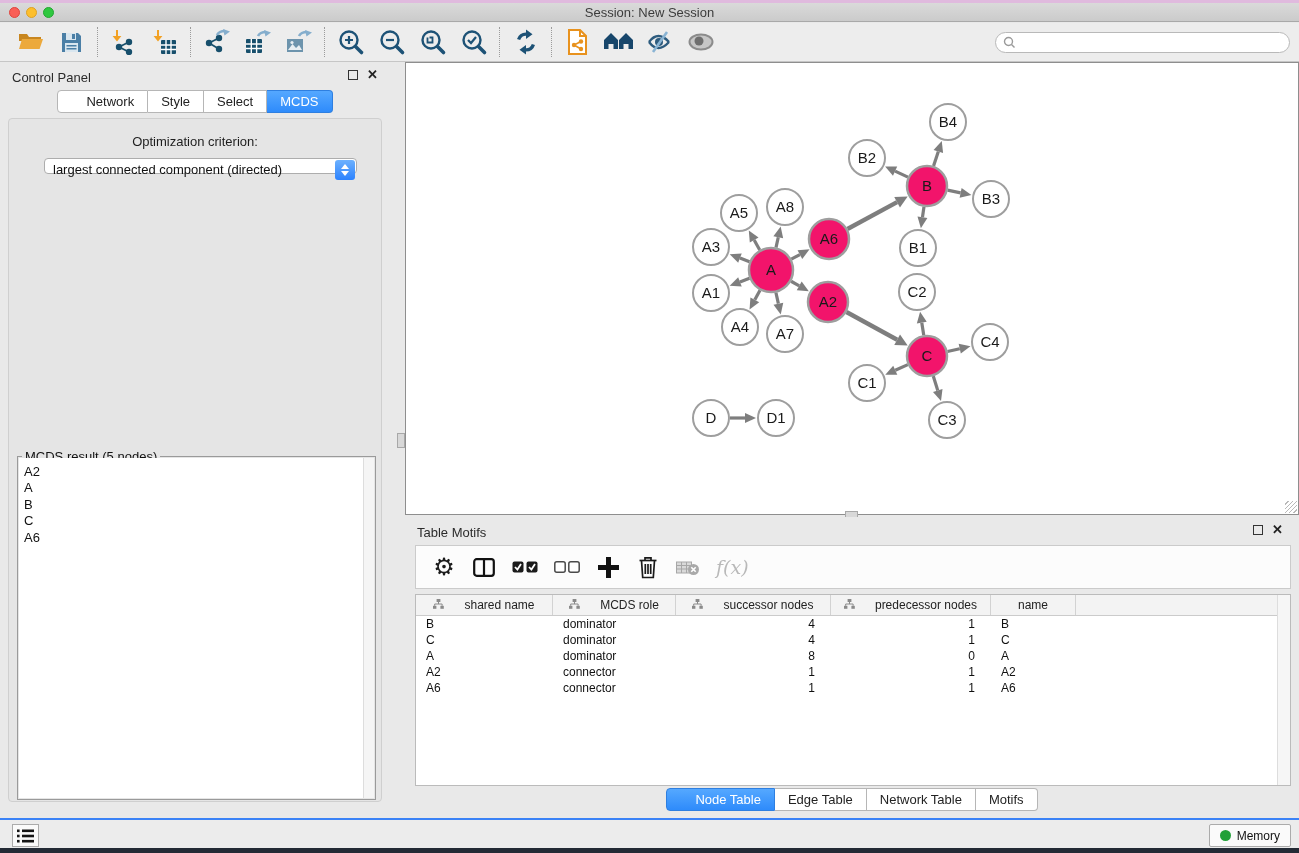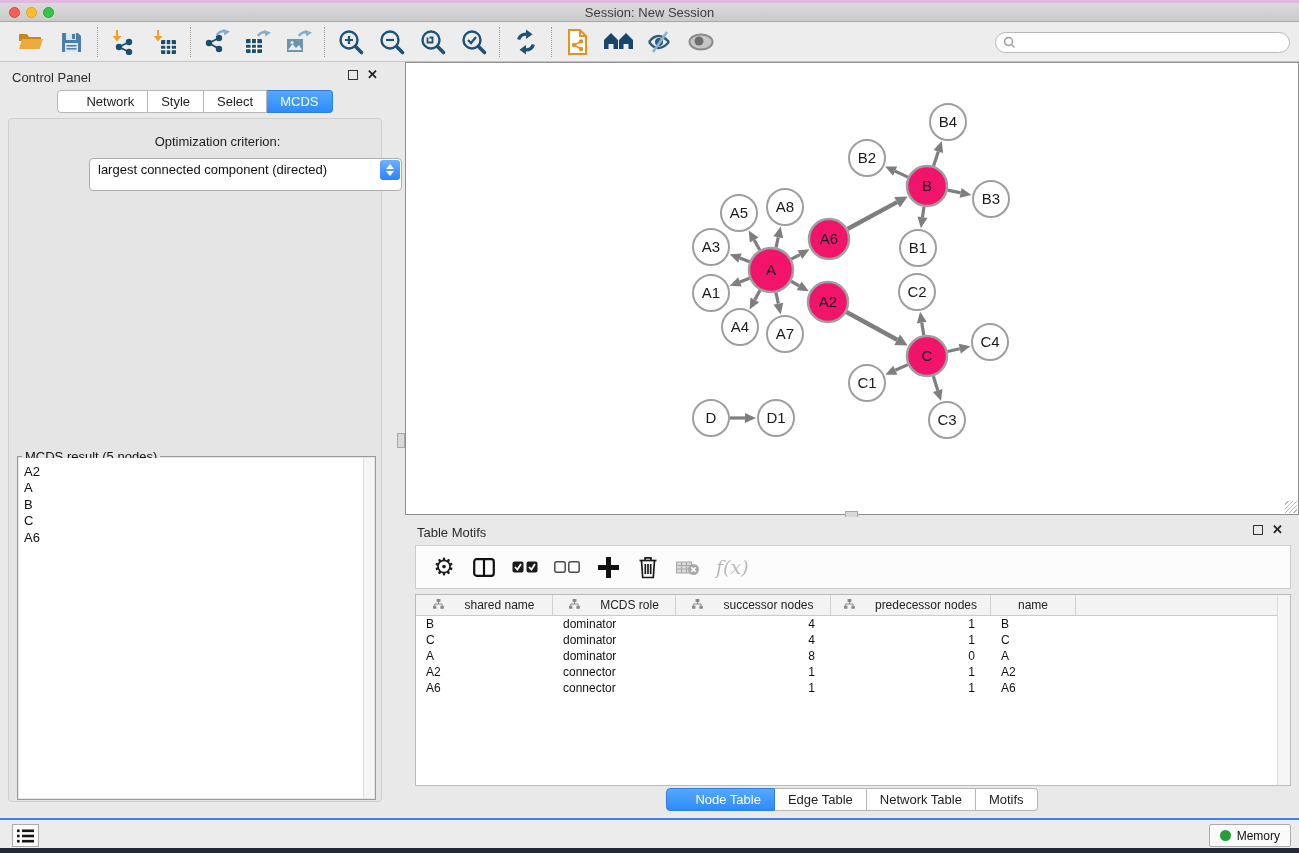--- a/index.html
+++ b/index.html
@@ -36,23 +36,23 @@
   .float-ic { width:10px; height:10px; border:1.6px solid #333; display:inline-block; }
   .close-ic { font-size:13px; font-weight:bold; color:#222; line-height:10px; }
 
   .seg-tabs { display:flex; justify-content:center; }
   .seg { background:#fff; border:1px solid #b6b6b6; border-left:none; padding:3px 13px; font-size:13px; color:#222; }
   .seg:first-child { border-left:1px solid #b6b6b6; border-radius:4px 0 0 4px;padding-left:28px; }
   .seg:last-child { border-radius:0 4px 4px 0; }
   .seg.active { background:linear-gradient(#55a8ff,#2e8bfb); color:#fff; border-color:#2e7fe0; }
 
   .cp-content { position:absolute; left:8px; top:56px; width:374px; height:684px;
-    background:#e5e5e5; border:1px solid #cfcfcf; border-radius:4px;padding-left:45px; }
+    background:#e5e5e5; border:1px solid #cfcfcf; border-radius:4px; }
   .crit-label { margin-top:15px; text-align:center; font-size:13px; color:#1e1e1e; }
-  .combo { position:relative; margin:9px auto 0 35px; width:313px; height:33px; background:#fff;
+  .combo { position:relative; margin:9px auto 0 35px; width:313px; height:16px; background:#fff;
     border:1px solid #adadad; border-radius:4px; font-size:13px; color:#111; line-height:22px; padding-left:8px; }
   .combo-stepper { position:absolute; right:1px; top:1px; width:20px; height:20px; border-radius:3px;
     background:linear-gradient(#6db1fe,#2c82fe); display:flex; flex-direction:column; align-items:center; justify-content:center; gap:2px; }
   .tri-up { width:0; height:0; border-left:4px solid transparent; border-right:4px solid transparent; border-bottom:5px solid #fff; }
   .tri-down { width:0; height:0; border-left:4px solid transparent; border-right:4px solid transparent; border-top:5px solid #fff; }
   .btn-row { margin-top:13px; display:flex; justify-content:center; gap:15px; }
   .push-btn { background:linear-gradient(#ffffff,#f2f2f2); border:1px solid #b3b3b3; border-radius:5px;
     font-size:13px; color:#111; padding:3px 16px; }
 
   .groupbox { position:absolute; left:8px; top:337px; width:359px; height:344px; border:1px solid #9a9a9a; }

